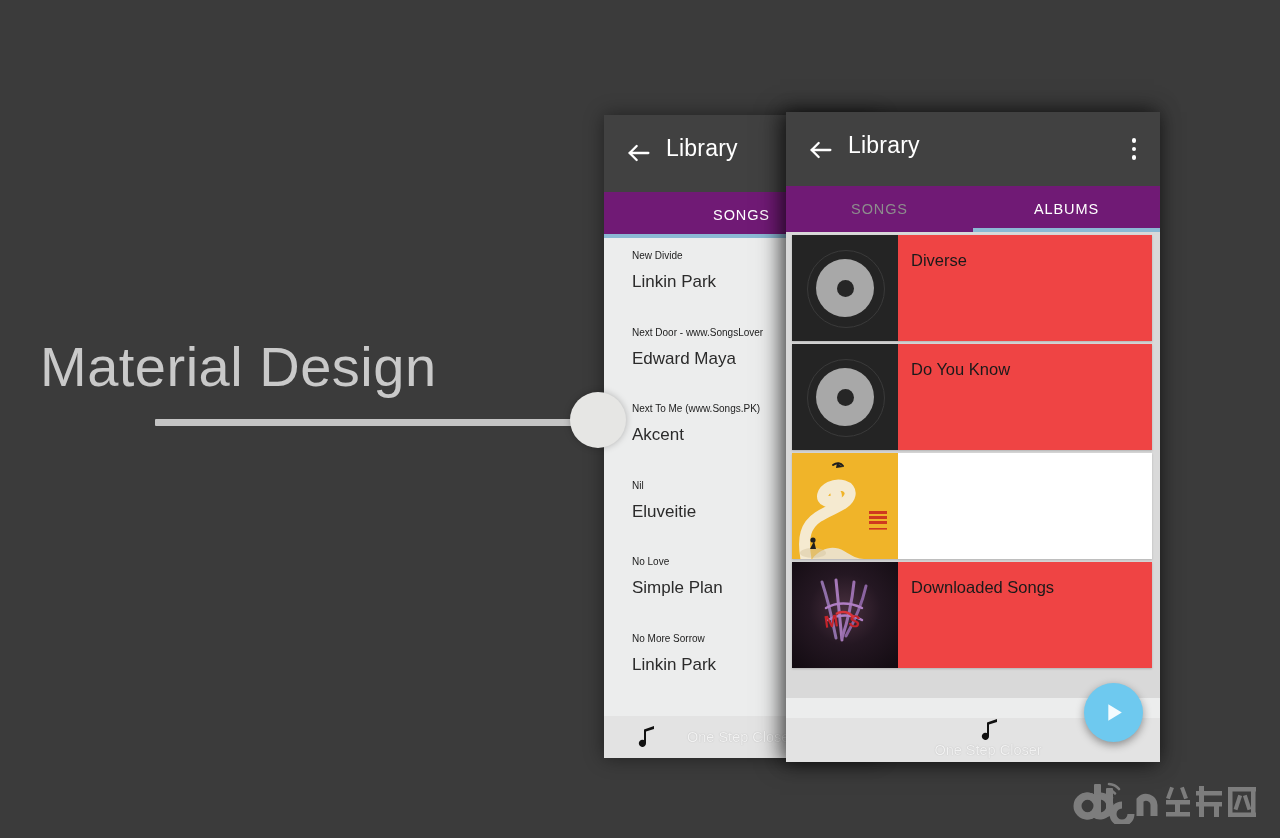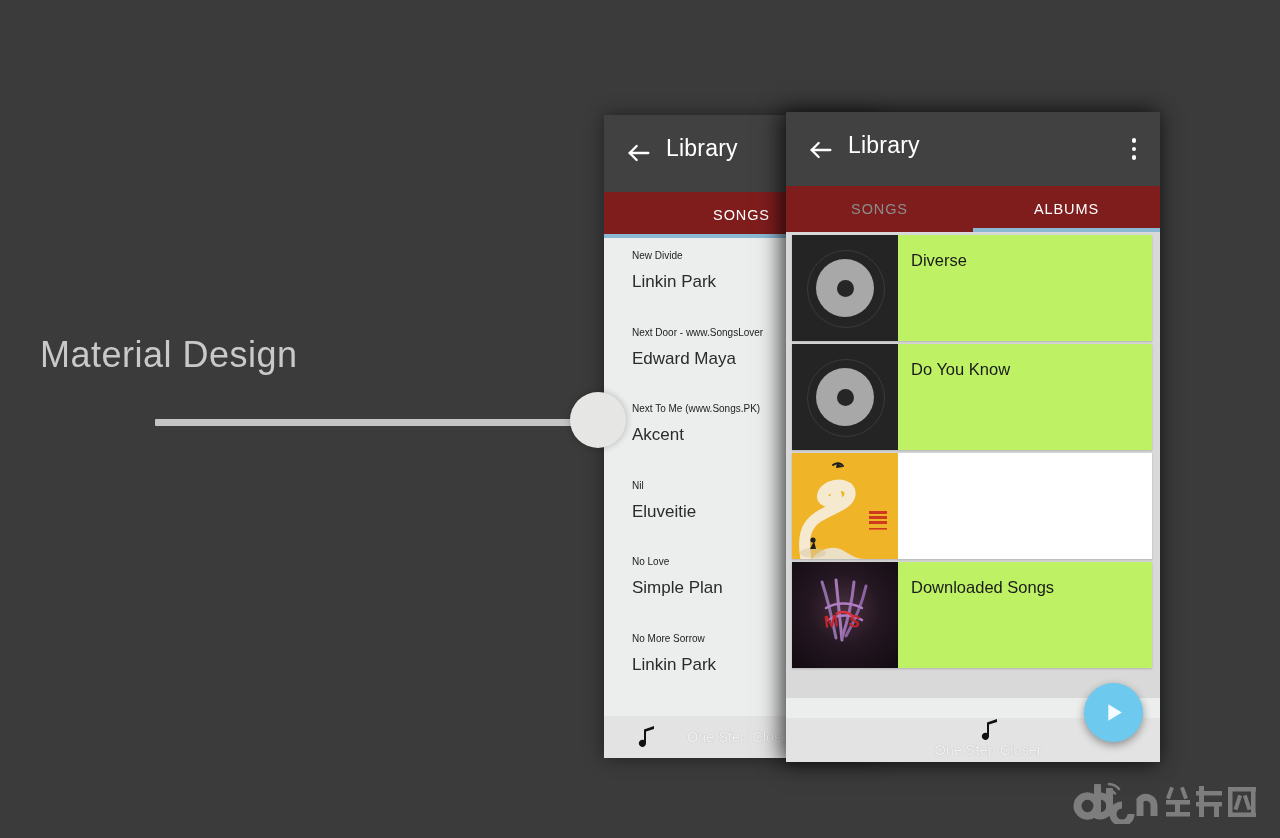--- a/index.html
+++ b/index.html
@@ -16,21 +16,21 @@
     height: 838px;
     background: #3b3b3b;
     overflow: hidden;
   }
 
   
   .hero-title {
     position: absolute;
     left: 40px;
     top: 334px;
-    font-size: 36px;
+    font-size: 56px;
     font-weight: 300;
     color: #c9c9c9;
     letter-spacing: 0.5px;
     white-space: nowrap;
     user-select: none;
     text-align: center;
   }
   .hero-slider-track {
     position: absolute;
     left: 155px;
@@ -116,21 +116,21 @@
   }
   .appbar-overflow i {
     display: block;
     width: 4.5px; height: 4.5px;
     border-radius: 50%;
     background: #ffffff;
   }
 
   
   .tabs {
-    background: #7f1d1d;
+    background: #701a75;
     height: 46px;
     display: flex;
     position: relative;
   }
   .tab {
     flex: 1 1 0;
     display: flex;
     align-items: center;
     justify-content: center;
     font-size: 14.5px;
@@ -191,21 +191,21 @@
   .album-art {
     width: 106px;
     height: 106px;
     flex: 0 0 106px;
     position: relative;
     overflow: hidden;
     background: #222222;
   }
   .album-meta {
     flex: 1 1 auto;
-    background: #bef264;
+    background: #ef4444;
     padding: 16px 0 4px 13px;
     box-sizing: border-box;
   }
   .album-title {
     font-size: 16.5px;
     color: #1a1a1a;
     white-space: nowrap;
     overflow: hidden;
   }
 

